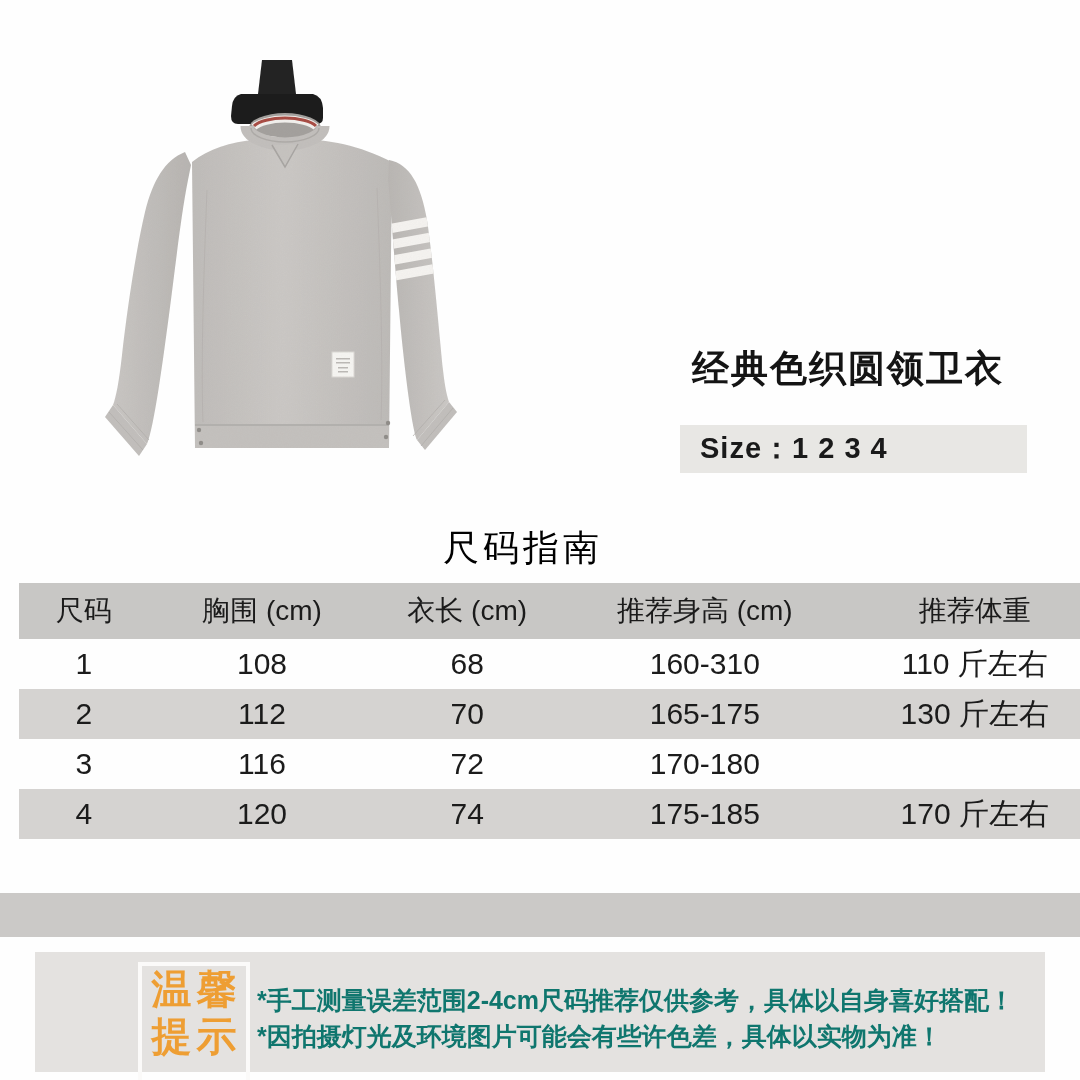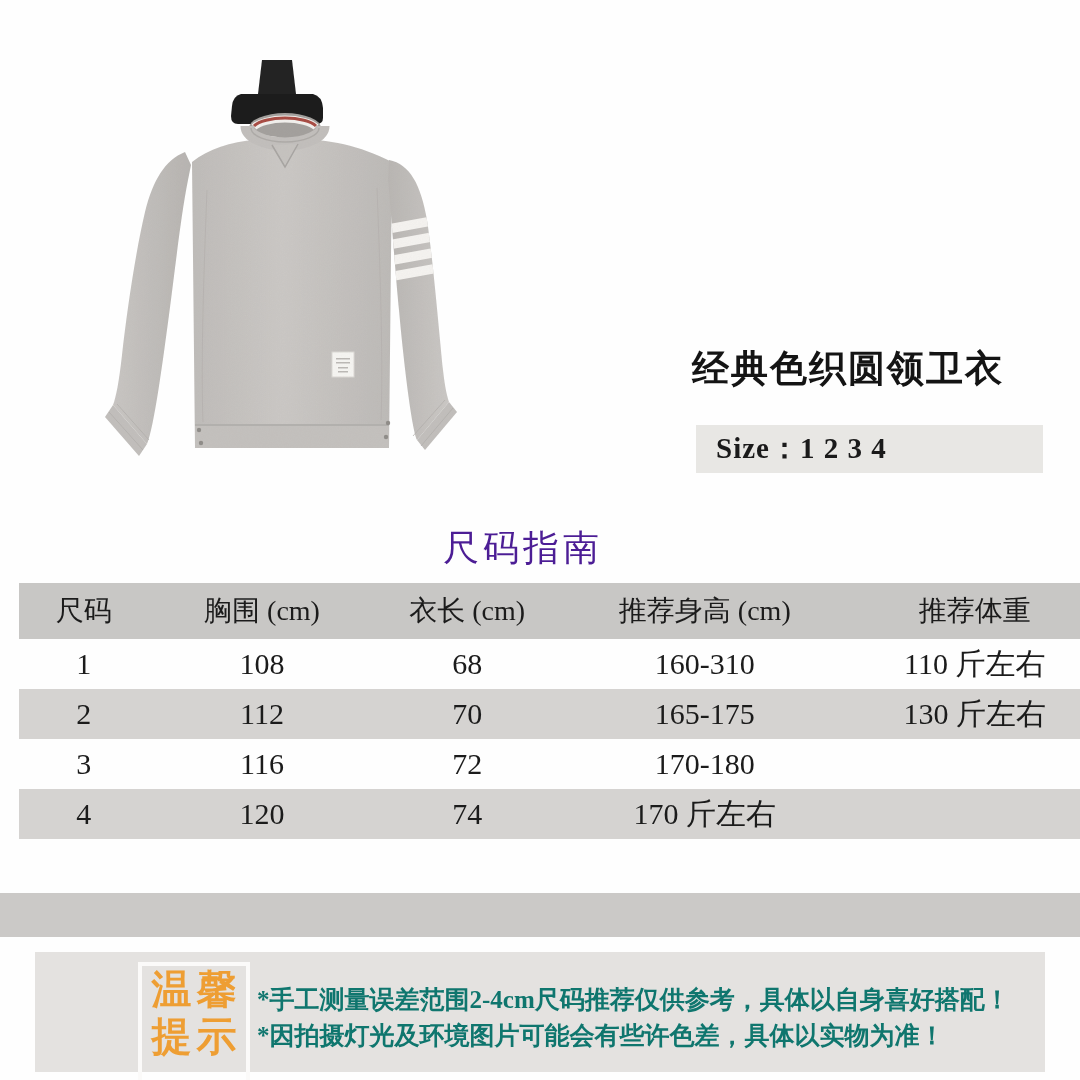--- a/index.html
+++ b/index.html
@@ -1,35 +1,35 @@
 <!DOCTYPE html>
 <html style="--accent-orange: #ee9e33; --table-header-bg: #c8c7c5; --table-zebra-bg: #d5d3d1; --band-bg: #cbc9c7; --size-box-bg: #e8e7e4; --tips-box-bg: #e4e2e0; --garment-gray: #c7c4c1; --stripe-white: #f6f4f1; --hanger-black: #1e1e1e;"><head>
 <meta charset="utf-8">
 <style>
   html,body{margin:0;padding:0;background:#ffffff;}
   #canvas{
     position:relative;width:1080px;height:1080px;background:#fefefe;overflow:hidden;
-    font-family:Liberation Serif, serif;color:#1b1b1b;
+    font-family:Liberation Sans, sans-serif;color:#1b1b1b;
   }
   
   .product-photo{position:absolute;left:95px;top:40px;width:425px;height:430px;}
   
   .product-title{
     position:absolute;left:692px;top:344px;font-size:37px;font-weight:700;
     letter-spacing:2px;color:#141414;white-space:nowrap;
   }
   .size-box{
     position:absolute;left:680px;top:425px;width:347px;height:48px;
-    background:var(--size-box-bg,#e8e7e4);display:flex;align-items:center;margin-left:16px;
+    background:var(--size-box-bg,#e8e7e4);display:flex;align-items:center;
   }
   .size-box span{font-size:29px;font-weight:700;padding-left:20px;letter-spacing:1px;color:#1a1a1a;}
   
   .guide-title{
     position:absolute;left:0;top:524px;width:1046px;text-align:center;
-    font-size:36px;font-weight:500;letter-spacing:4px;color:#4c1d95;
+    font-size:36px;font-weight:500;letter-spacing:4px;color:#000000;
   }
   .size-table{position:absolute;left:0;top:583px;width:1080px;margin-left:19px;}
   .trow{
     display:grid;grid-template-columns:12% 21% 17% 27% 23%;
     align-items:center;text-align:center;
   }
   .trow.head{height:56px;background:var(--table-header-bg,#c8c7c5);font-size:28px;font-weight:500;}
   .trow.data{height:50px;font-size:30px;font-weight:500;}
   .trow.zebra{background:var(--table-zebra-bg,#d5d3d1);}
   .empty-band{
@@ -187,20 +187,21 @@
     <div class="trow data">
       <div>3</div>
       <div>116</div>
       <div>72</div>
       <div>170-180</div>
     </div>
     <div class="trow data zebra">
       <div>4</div>
       <div>120</div>
       <div>74</div>
+      <div>175-185</div>
       <div>170 斤左右</div>
     </div>
   </div>
 
   <div class="empty-band"></div>
 
   <div class="tips-box">
     <div class="tips-label">
       <span>温馨</span>
       <span>提示</span>

